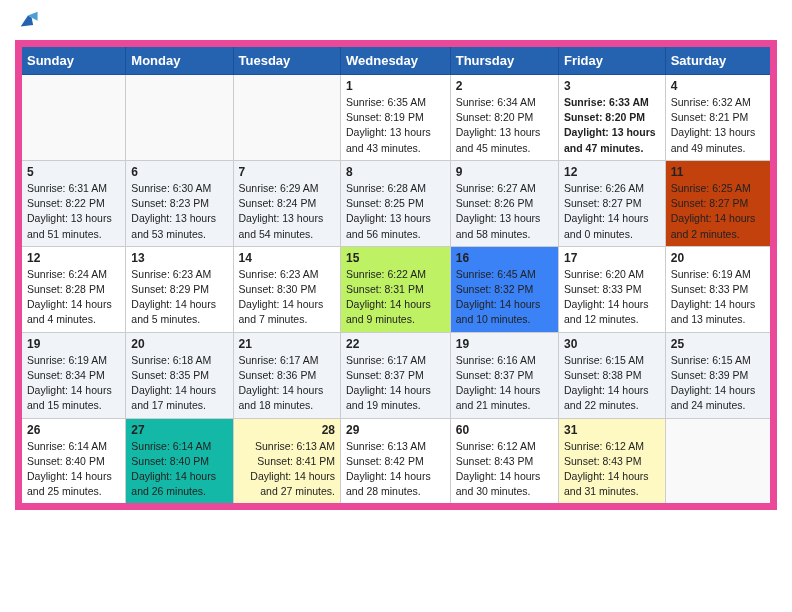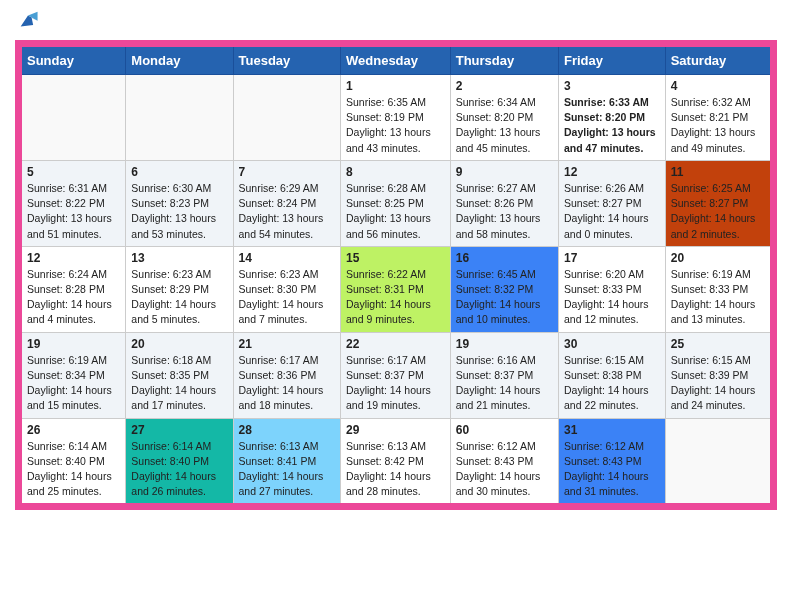--- a/index.html
+++ b/index.html
@@ -326,42 +326,42 @@
 Daylight: 14 hours
 and 25 minutes.</div>
         </td>
         <td style="background: #14b8a6; margin-top: 39px;">
           <span class="day-num">27</span>
           <div class="day-info" style="white-space: pre-line;">Sunrise: 6:14 AM
 Sunset: 8:40 PM
 Daylight: 14 hours
 and 26 minutes.</div>
         </td>
-        <td style="background: #7dd3fc;">
+        <td style="background: #fef9c3; text-align: right;">
           <span class="day-num">28</span>
           <div class="day-info" style="white-space: pre-line;">Sunrise: 6:13 AM
 Sunset: 8:41 PM
 Daylight: 14 hours
 and 27 minutes.</div>
         </td>
         <td style="background: rgb(255, 255, 255); margin-left: 12px;">
           <span class="day-num">29</span>
           <div class="day-info" style="white-space: pre-line;">Sunrise: 6:13 AM
 Sunset: 8:42 PM
 Daylight: 14 hours
 and 28 minutes.</div>
         </td>
         <td style="background: rgb(255, 255, 255);">
           <span class="day-num">60</span>
           <div class="day-info" style="white-space: pre-line;">Sunrise: 6:12 AM
 Sunset: 8:43 PM
 Daylight: 14 hours
 and 30 minutes.</div>
         </td>
-        <td style="background: #3b82f6;">
+        <td style="background: #fef9c3;">
           <span class="day-num">31</span>
           <div class="day-info" style="white-space: pre-line;">Sunrise: 6:12 AM
 Sunset: 8:43 PM
 Daylight: 14 hours
 and 31 minutes.</div>
         </td>
         <td class="empty-cell"></td>
       </tr>
     </tbody>
 </table>

